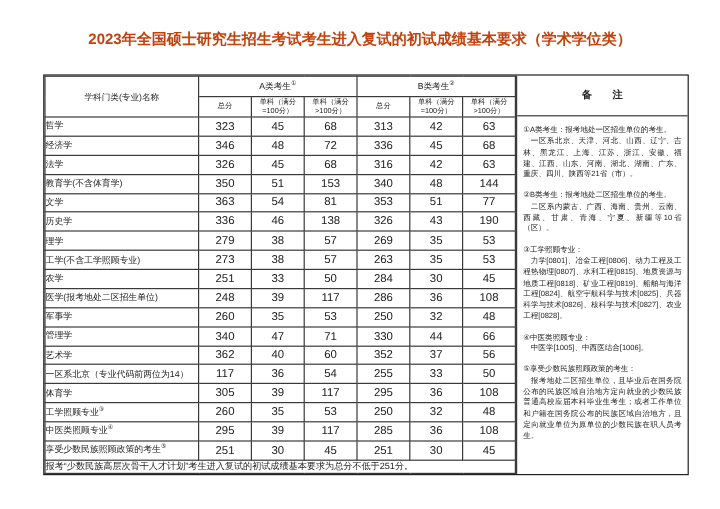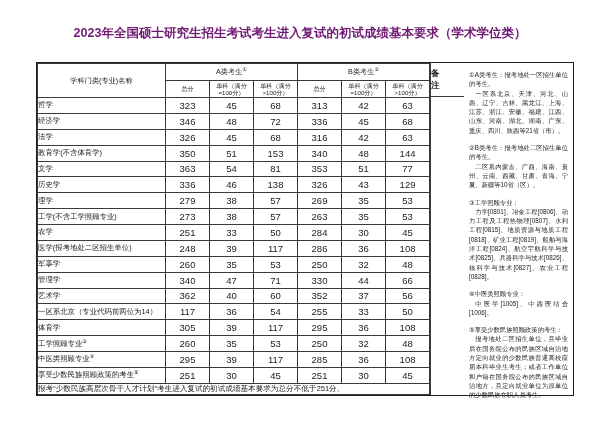--- a/index.html
+++ b/index.html
@@ -3,21 +3,21 @@
 <meta charset="utf-8">
 <style>
   html,body{margin:0;padding:0;}
   body{
     width:600px;height:424px;position:relative;background:#ffffff;
     font-family:"Liberation Sans","DejaVu Sans",sans-serif;color:#1c1c1c;
     overflow:hidden;
   }
   .title{
     position:absolute;top:25px;left:0;width:600px;text-align:center;
-    font-size:12.5px;font-weight:bold;color:#701a75;
+    font-size:12.5px;font-weight:bold;color:#c2410c;
   }
   .table-wrap{
     position:absolute;left:36px;top:62px;width:538px;height:334px;
     border:1.6px solid #1f1f1f;box-sizing:border-box;display:flex;background:#fff;
   }
   table.main{
     border-collapse:collapse;table-layout:fixed;
     width:392px;flex:0 0 392px;height:100%;
   }
   table.main th, table.main td{
@@ -27,21 +27,21 @@
   thead tr{height:17px;}
   th.subject-h{font-size:7.2px;text-align:center;margin-top:12px;}
   th.group-h{font-size:7.2px;text-align:center;}
   th.sub-h{font-size:6.1px;line-height:7.4px;text-align:center;padding:1px 2px;}
   sup.circ{font-size:5px;line-height:0;vertical-align:super;}
   tbody tr{height:14.9px;}
   td.subject{font-size:7.4px;text-align:left;padding:0 2px 0 4px;white-space:nowrap;margin-left:44px;}
   td.num{font-size:9.5px;text-align:center;font-family:"Liberation Sans","DejaVu Sans",sans-serif;}
   tfoot td{font-size:7.6px;text-align:left;padding:2px 6px 10px 5px;vertical-align:middle;}
   .remark-col{
-    flex:1;border-left:1px solid #3a3a3a;display:flex;flex-direction:row;min-width:0;
+    flex:1;border-left:1px solid #3a3a3a;display:flex;flex-direction:column;min-width:0;
   }
   .remark-head{
     height:33px;border-bottom:1px solid #3a3a3a;flex:0 0 33px;
     display:flex;align-items:center;justify-content:center;
     font-size:8.5px;font-weight:bold;
   }
   .remark-body{
     flex:1;padding:7px 5px 0 5px;font-size:6.3px;line-height:9.3px;
     text-align:justify;color:#222;
   }
@@ -126,21 +126,21 @@
           <td class="num">51</td>
           <td class="num">77</td>
         </tr>
         <tr>
           <td class="subject"><span>历史学</span></td>
           <td class="num">336</td>
           <td class="num">46</td>
           <td class="num">138</td>
           <td class="num">326</td>
           <td class="num">43</td>
-          <td class="num">129</td>
+          <td class="num">190</td>
         </tr>
         <tr>
           <td class="subject"><span>理学</span></td>
           <td class="num">279</td>
           <td class="num">38</td>
           <td class="num">57</td>
           <td class="num">269</td>
           <td class="num">35</td>
           <td class="num">53</td>
         </tr>

